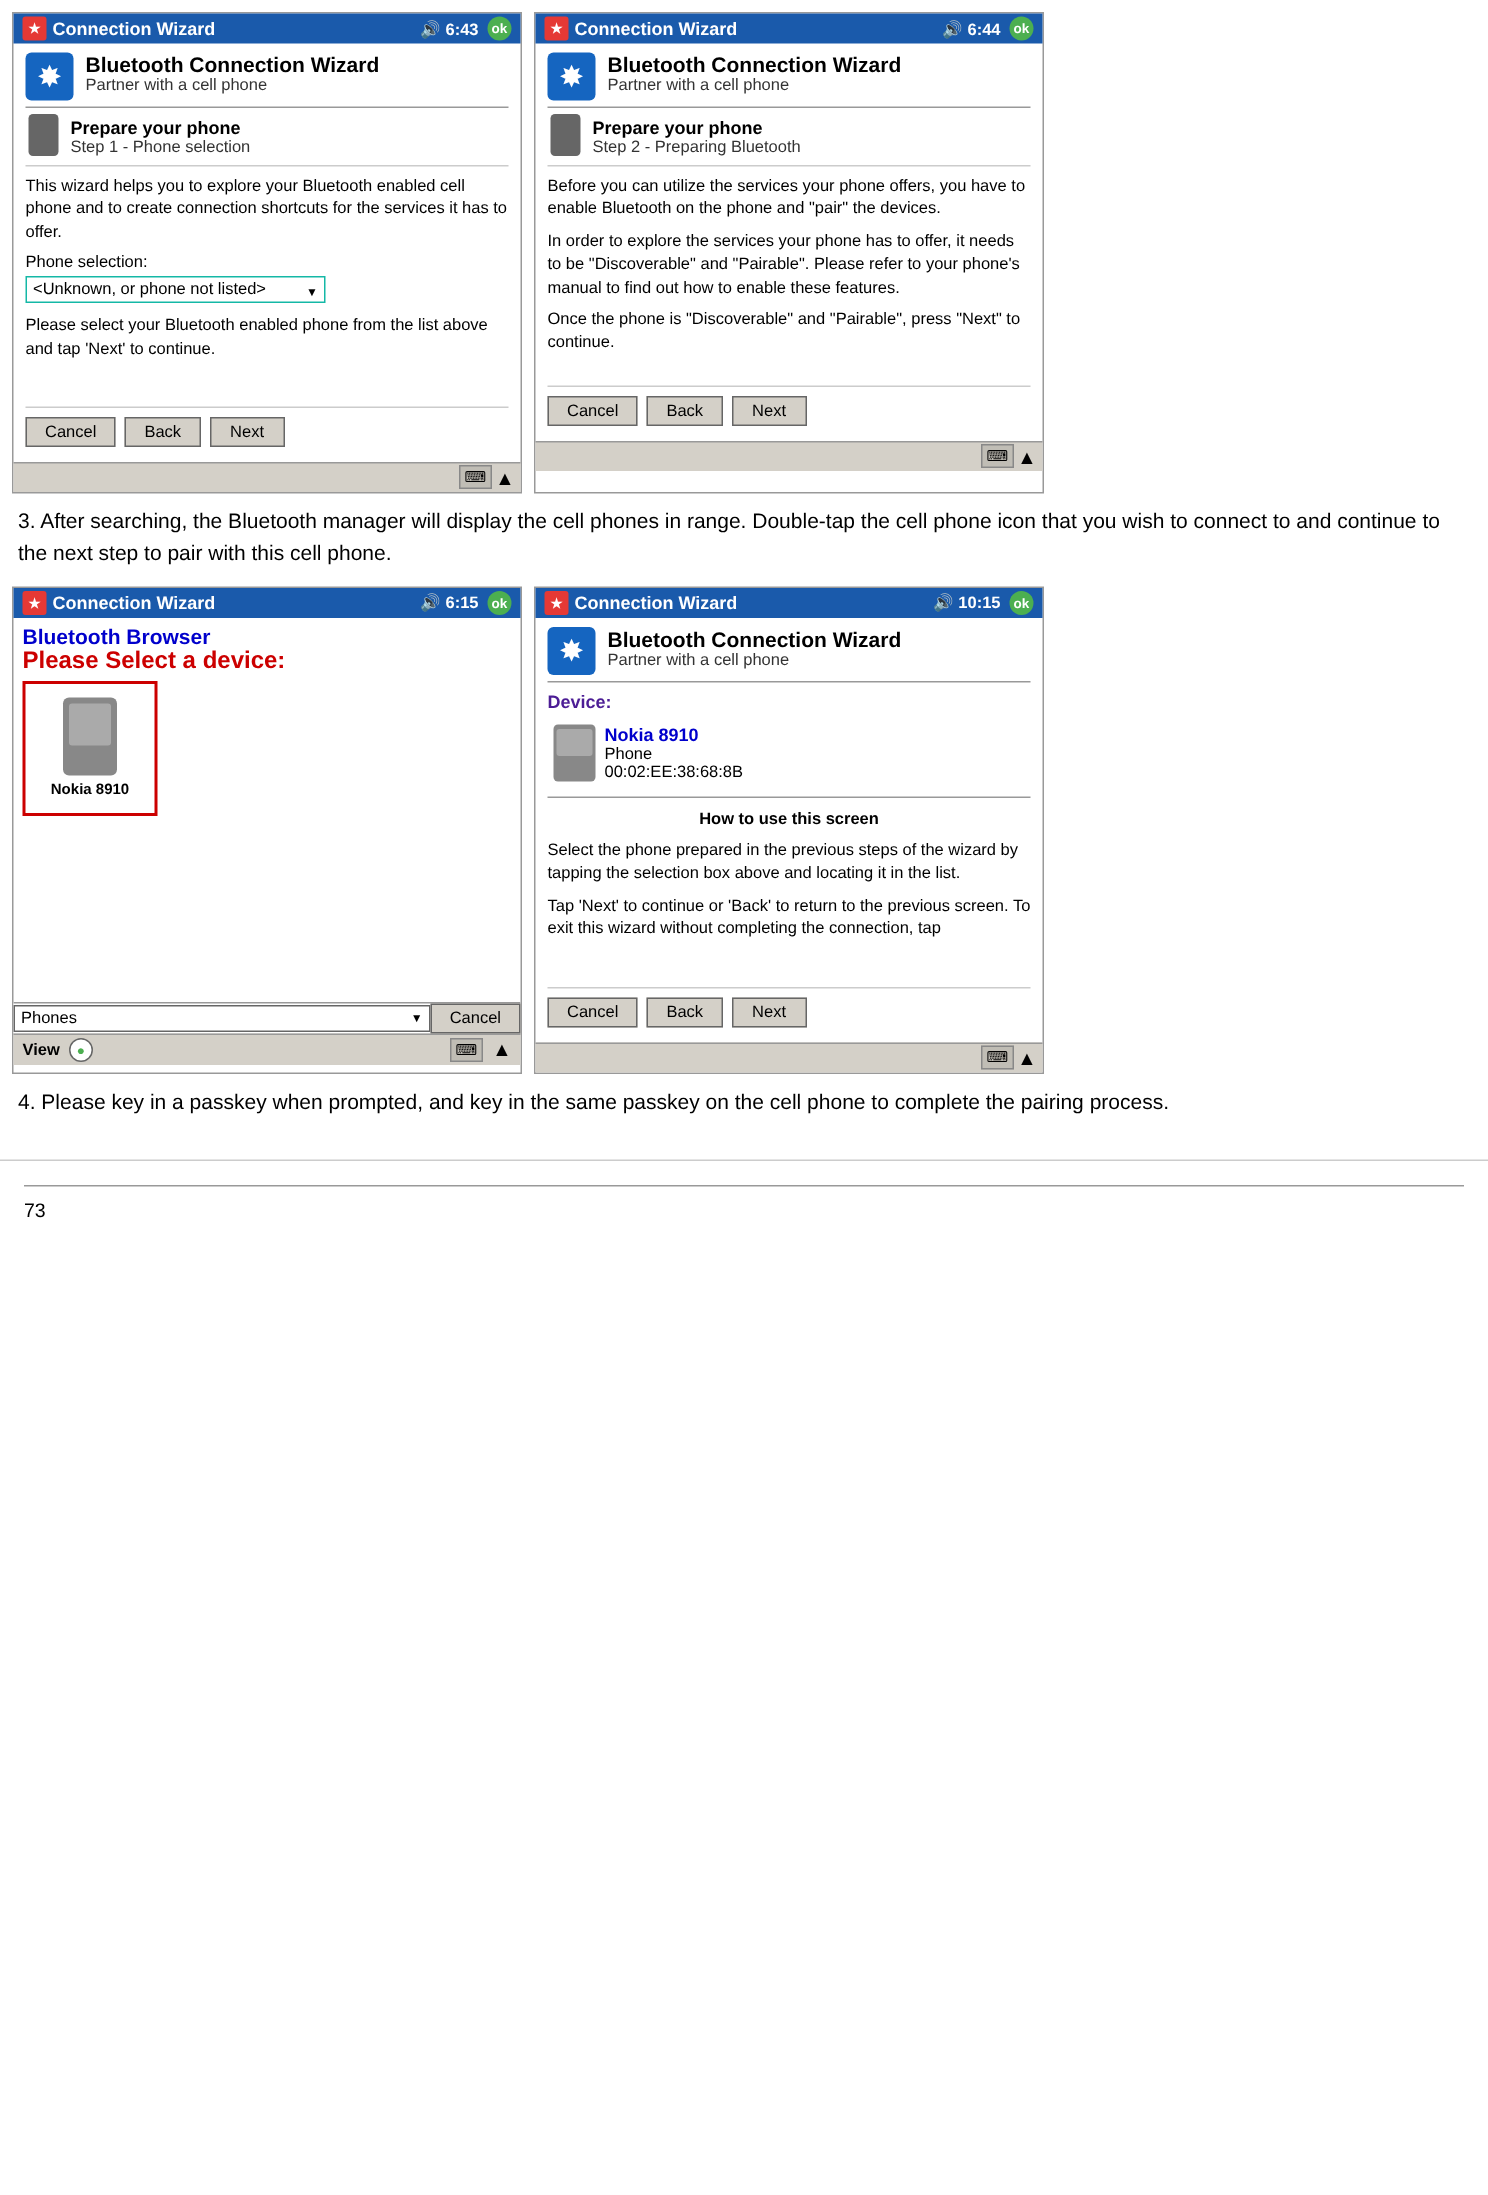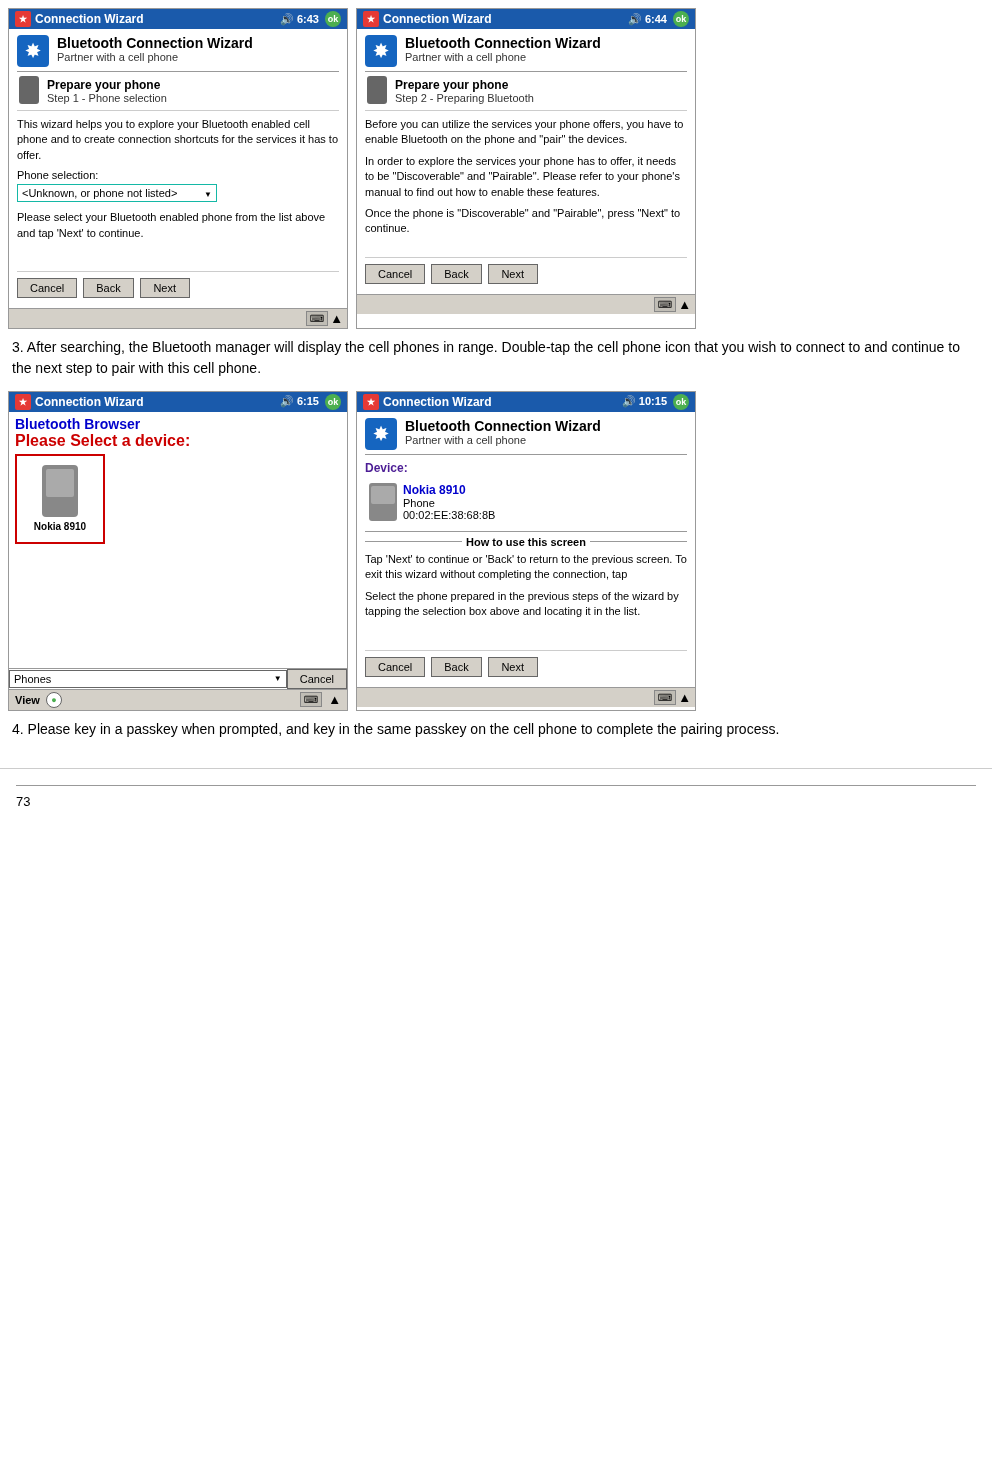--- a/index.html
+++ b/index.html
@@ -412,20 +412,21 @@
     .how-to-section {
       border-top: 1px solid #999;
       margin-bottom: 6px;
     }
 
     .how-to-header {
       display: flex;
       align-items: center;
       gap: 4px;
       margin: 4px 0;
+      flex-direction: column;
     }
 
     .how-to-line {
       flex: 1;
       height: 1px;
       background: #999;
     }
 
     .how-to-title {
       font-size: 11px;
@@ -631,22 +632,22 @@
             <div class="device-mac">00:02:EE:38:68:8B</div>
           </div>
         </div>
       </div>
       <div class="how-to-section">
         <div class="how-to-header">
           <div class="how-to-line"></div>
           <div class="how-to-title">How to use this screen</div>
           <div class="how-to-line"></div>
         </div>
+        <div class="how-to-text">Select the phone prepared in the previous steps of the wizard by tapping the selection box above and locating it in the list.</div>
         <div class="how-to-text">Tap 'Next' to continue or 'Back' to return to the previous screen. To exit this wizard without completing the connection, tap</div>
-        <div class="how-to-text">Select the phone prepared in the previous steps of the wizard by tapping the selection box above and locating it in the list.</div>
       </div>
       <div style="height:20px;"></div>
       <div class="button-row">
         <button class="btn">Cancel</button>
         <button class="btn">Back</button>
         <button class="btn">Next</button>
       </div>
     </div>
     <div class="taskbar-bottom">
       <span class="keyboard-icon">⌨</span>

